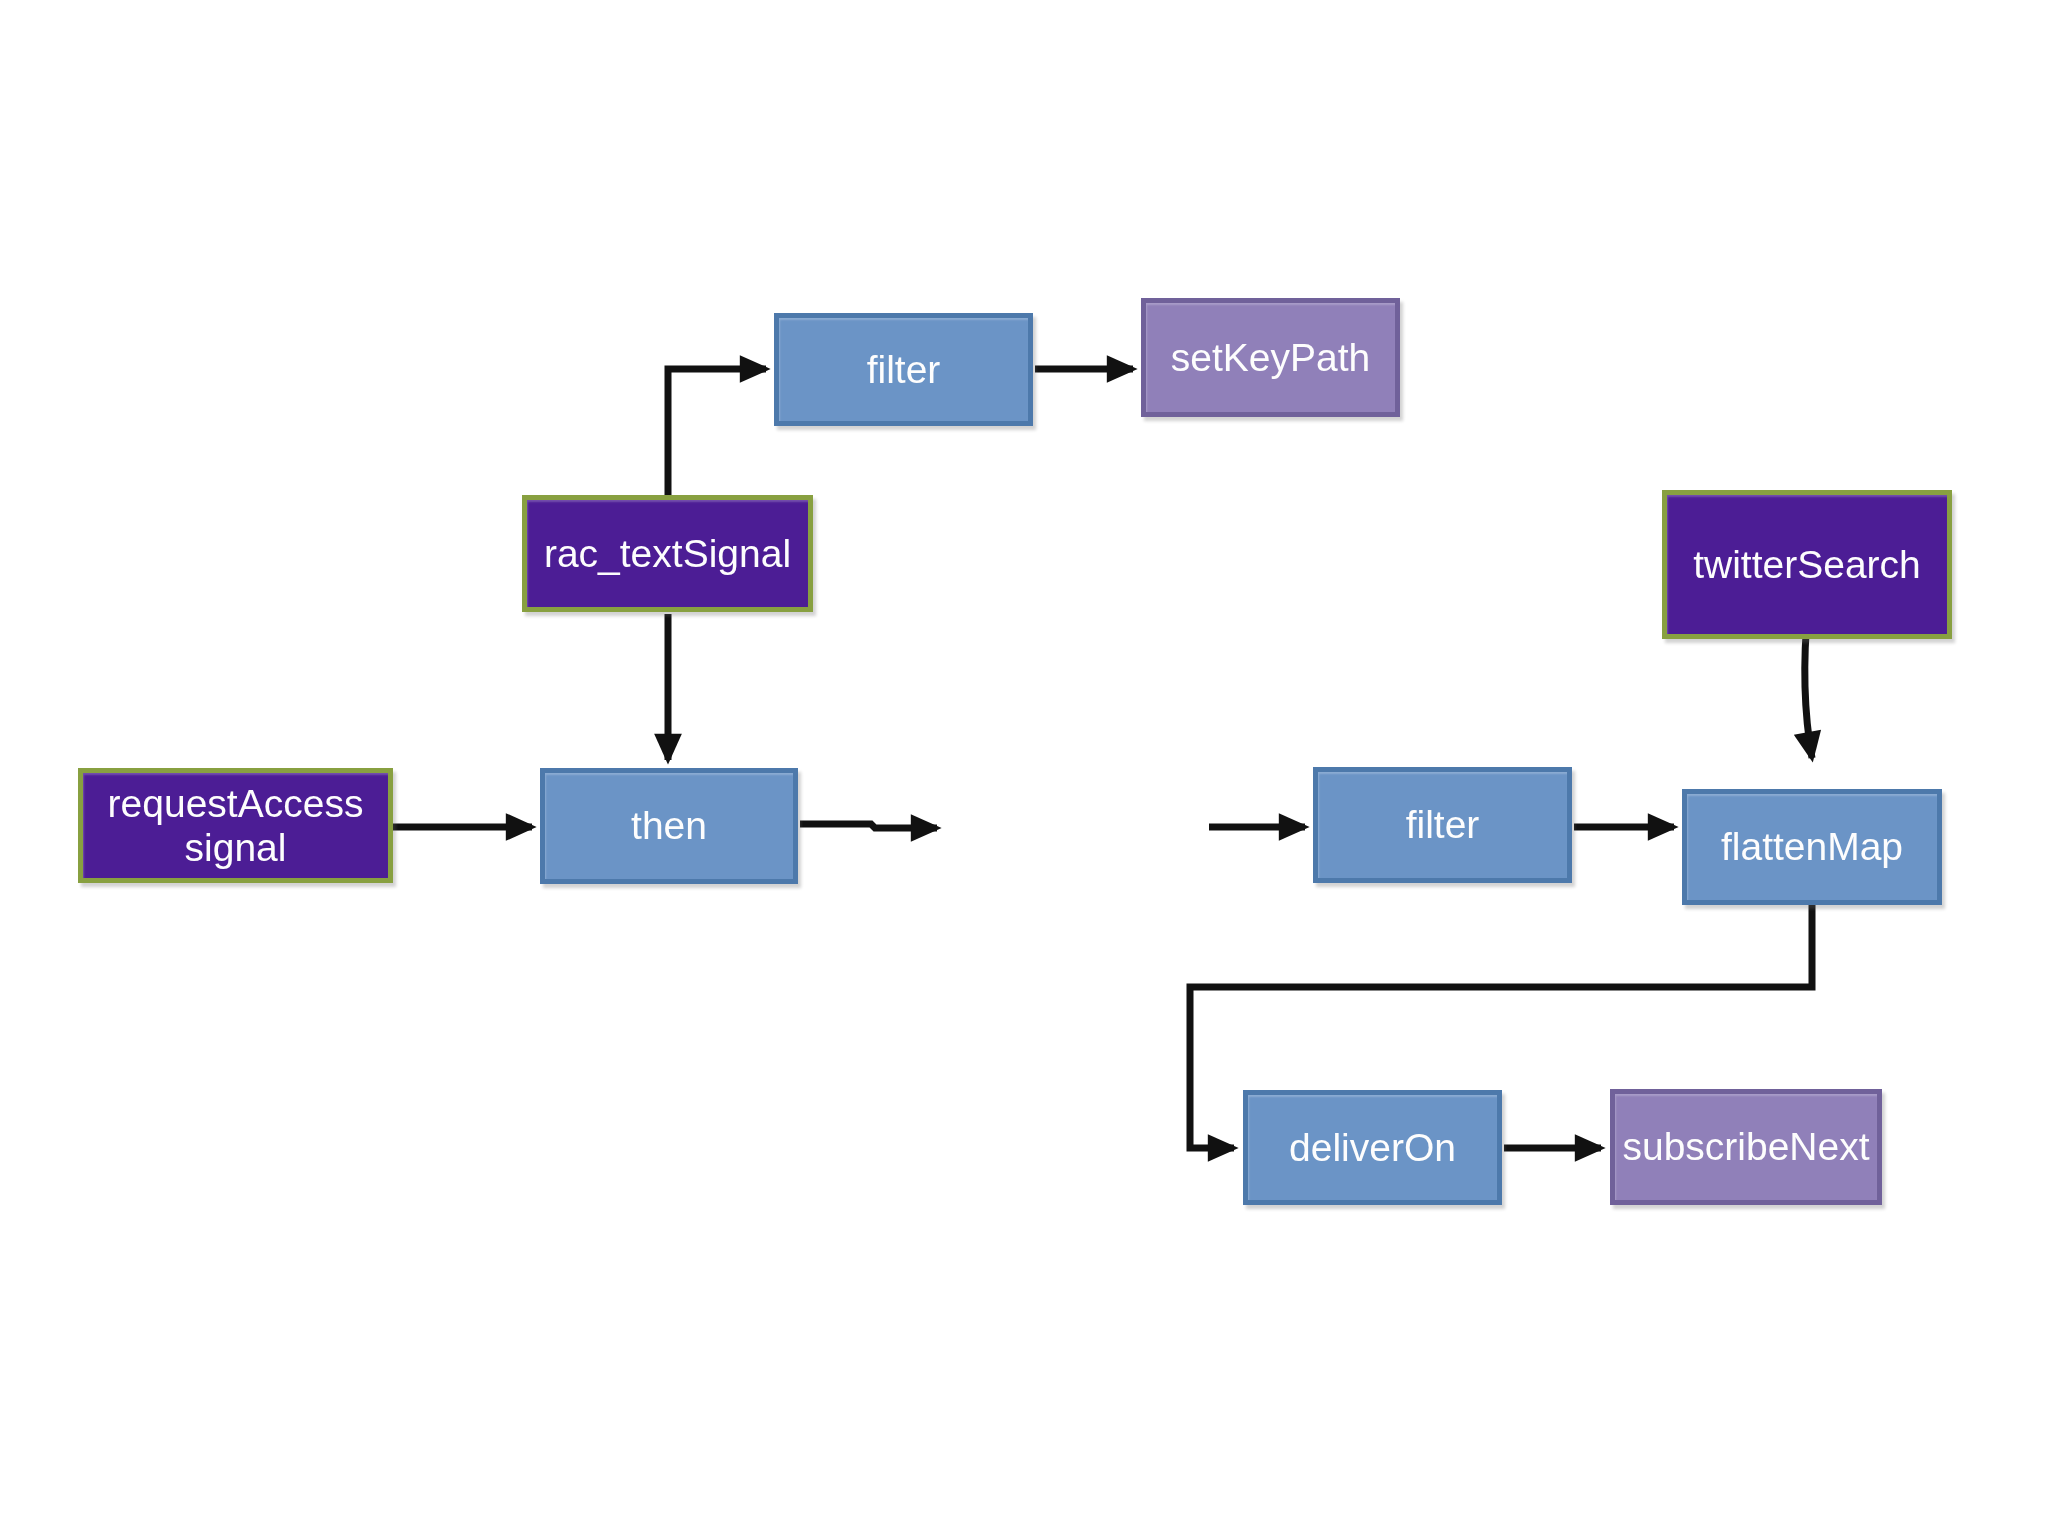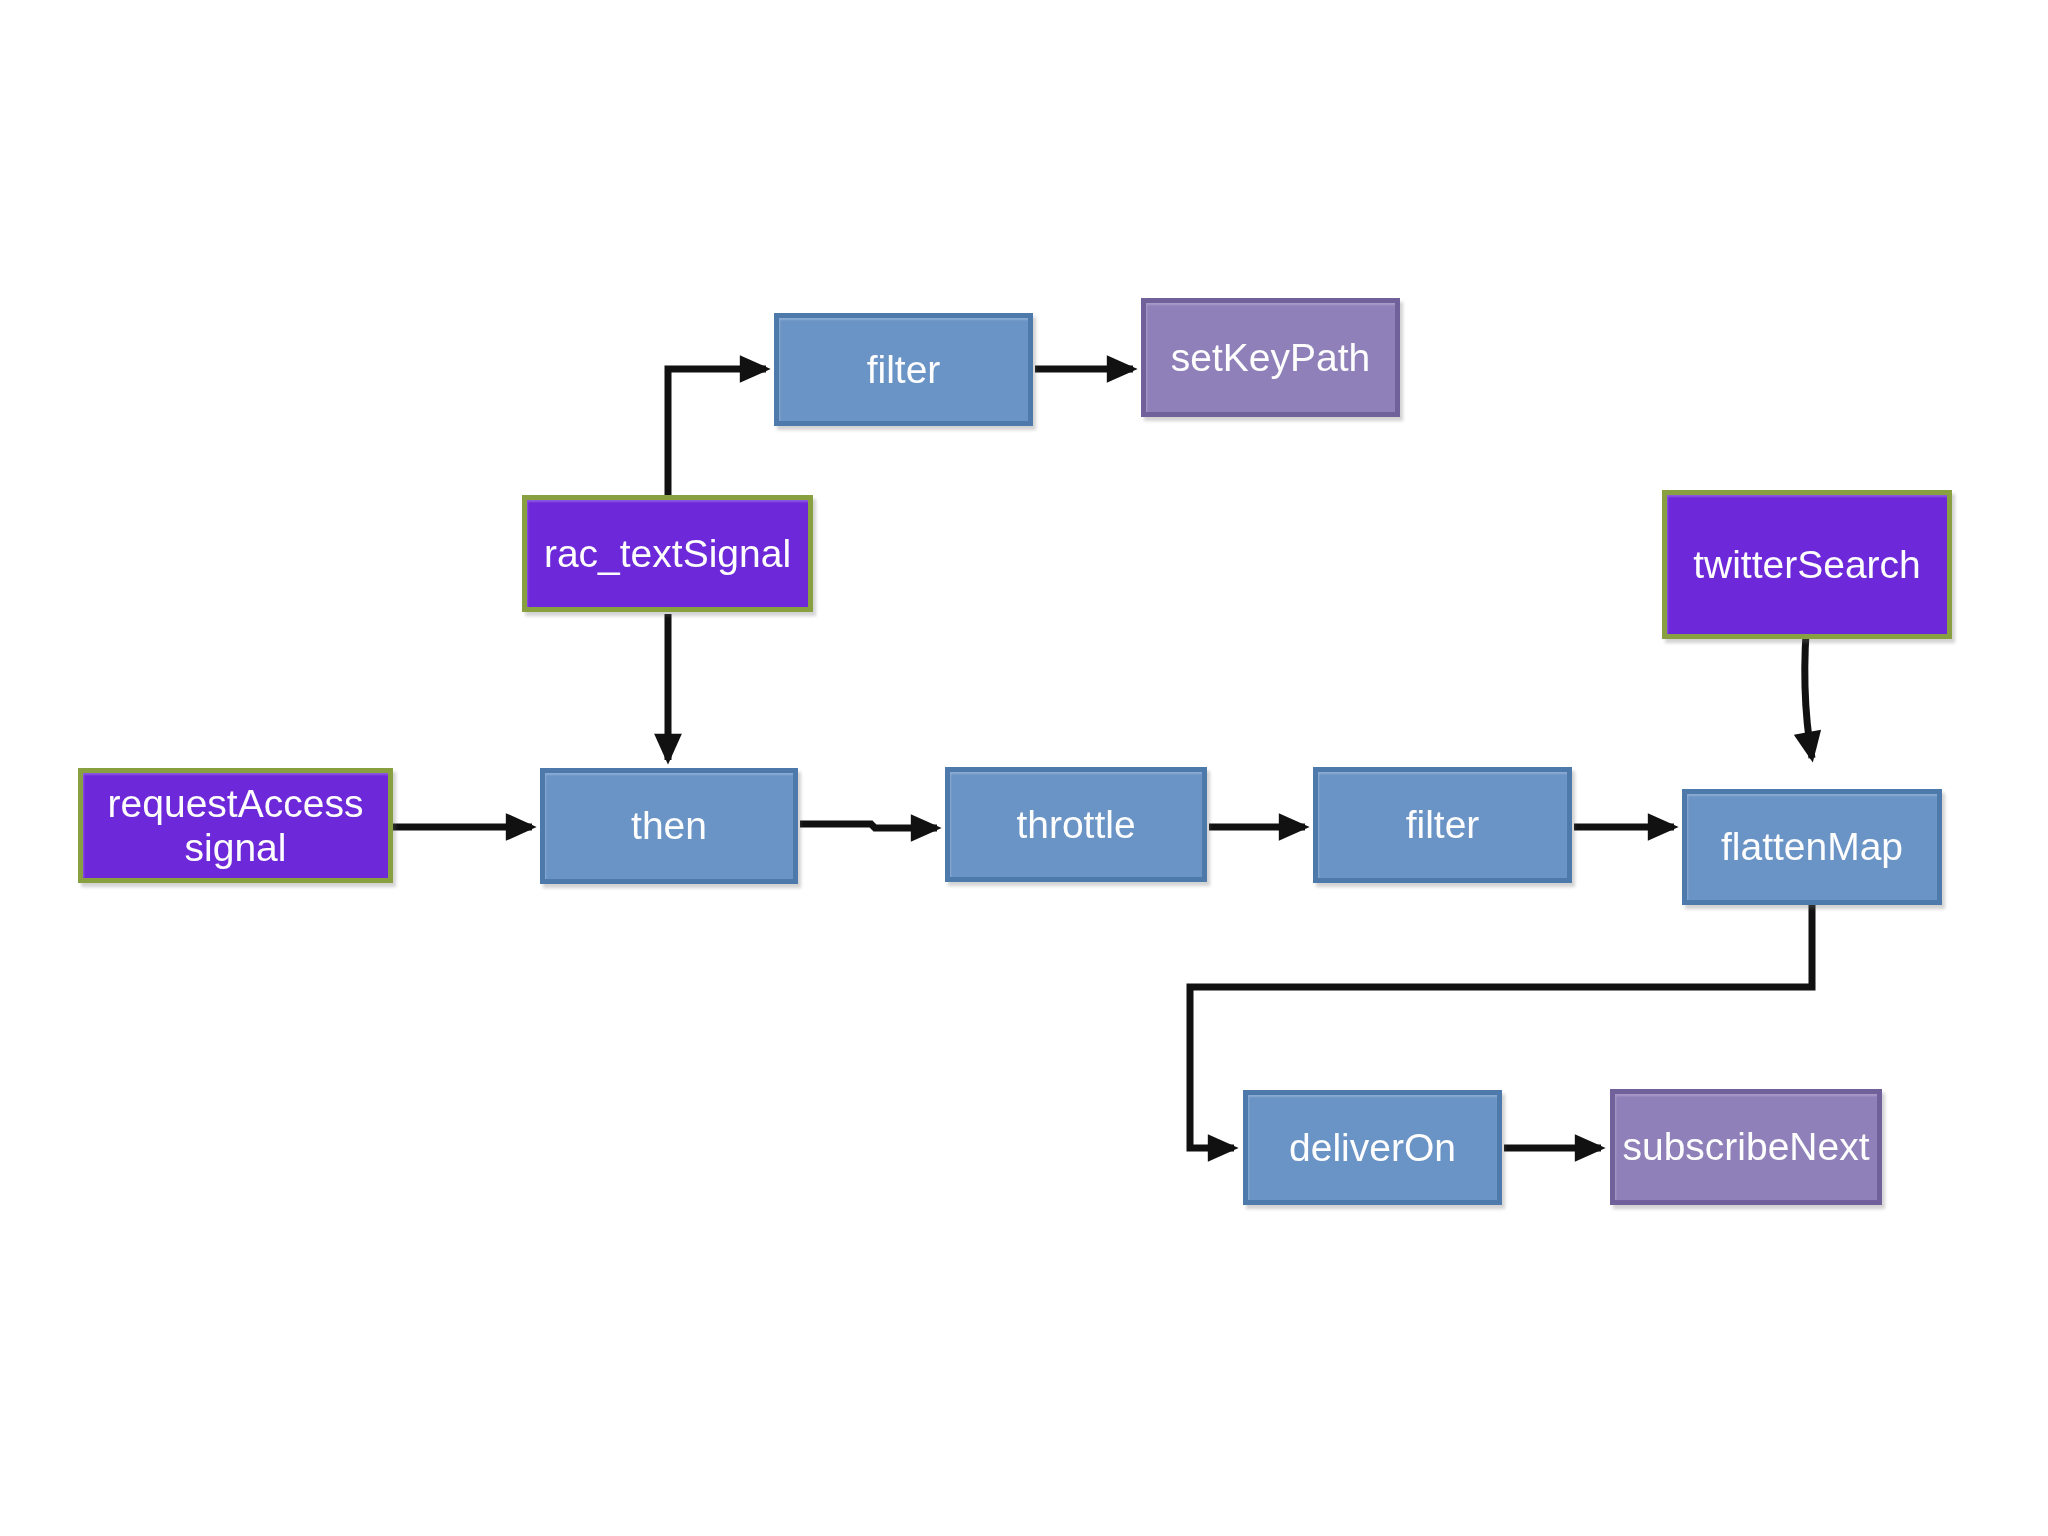--- a/index.html
+++ b/index.html
@@ -20,21 +20,21 @@
     text-align:center;
     color:#fdfdfd;
     font-size:39px;
     line-height:1.12;
     border:5px solid;
     border-radius:0;
     padding:0 6px;
     box-shadow:3px 4px 3px rgba(110,110,110,0.30), inset 1px 2px 2px rgba(255,255,255,0.22);
   }
   .node--blue  {background:#6b94c6;border-color:#4d79ab;}
-  .node--green {background:#6d28d9;border-color:#88a040;}
+  .node--green {background:#4c1d95;border-color:#88a040;}
   .node--purple{background:#9080b9;border-color:#70619a;}
 
   
   .n-filter-top       {left:774px; top:313px; width:259px; height:113px;}
   .n-set-key-path     {left:1141px;top:298px; width:259px; height:119px;}
   .n-rac-text-signal  {left:522px; top:495px; width:291px; height:117px;}
   .n-twitter-search   {left:1662px;top:490px; width:290px; height:149px;}
   .n-request-access   {left:62px;  top:768px; width:315px; height:115px;margin-left:16px;}
   .n-then             {left:540px; top:768px; width:258px; height:116px;}
   .n-throttle         {left:945px; top:767px; width:262px; height:115px;}
@@ -95,23 +95,20 @@
   </div>
 
   <div class="node node--green n-request-access">
     <span>requestAccess signal</span>
   </div>
 
   <div class="node node--blue n-then">
     <span>then</span>
   </div>
 
-  <div class="node node--blue n-throttle">
-    <span>throttle</span>
-  </div>
 
   <div class="node node--blue n-filter-mid">
     <span>filter</span>
   </div>
 
   <div class="node node--blue n-flatten-map">
     <span>flattenMap</span>
   </div>
 
   <div class="node node--blue n-deliver-on">

